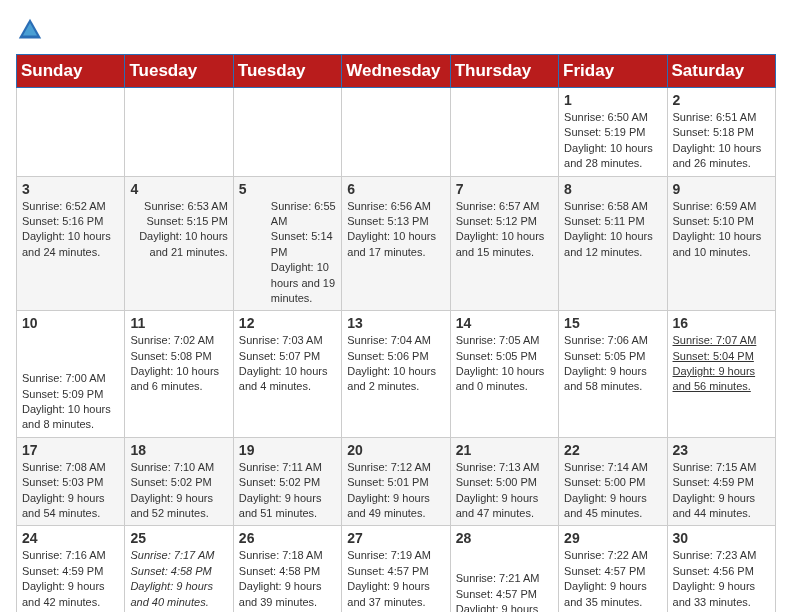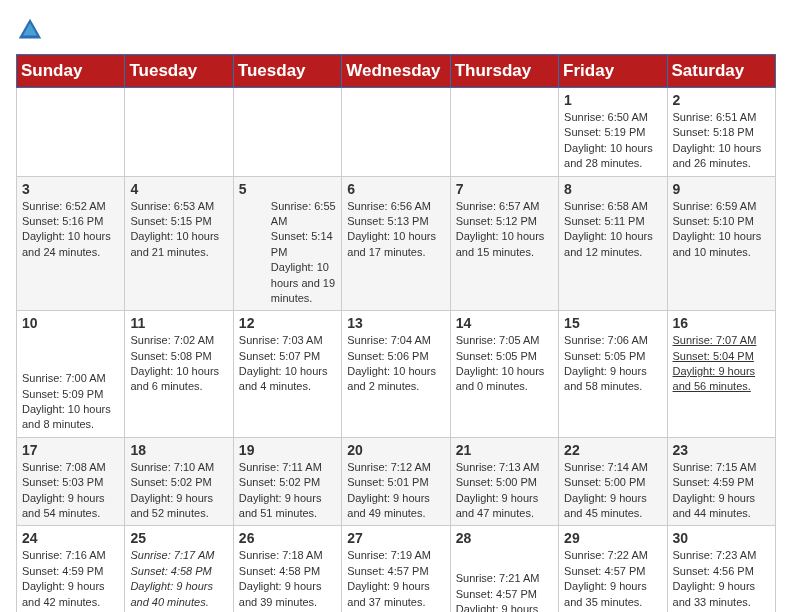--- a/index.html
+++ b/index.html
@@ -143,21 +143,21 @@
       </tr>
       <tr>
         <td>
           <span class="day-number">3</span>
           <div class="day-info" style="white-space: pre-line;">Sunrise: 6:52 AM
 Sunset: 5:16 PM
 Daylight: 10 hours and 24 minutes.</div>
         </td>
         <td>
           <span class="day-number">4</span>
-          <div class="day-info" style="white-space: pre-line;">Sunrise: 6:53 AM
+          <div class="day-info" style="white-space: pre-line; text-align: right;">Sunrise: 6:53 AM
 Sunset: 5:15 PM
 Daylight: 10 hours and 21 minutes.</div>
         </td>
         <td>
           <span class="day-number">5</span>
           <div class="day-info" style="white-space: pre-line; margin-left: 32px;">Sunrise: 6:55 AM
 Sunset: 5:14 PM
 Daylight: 10 hours and 19 minutes.</div>
         </td>
         <td>

